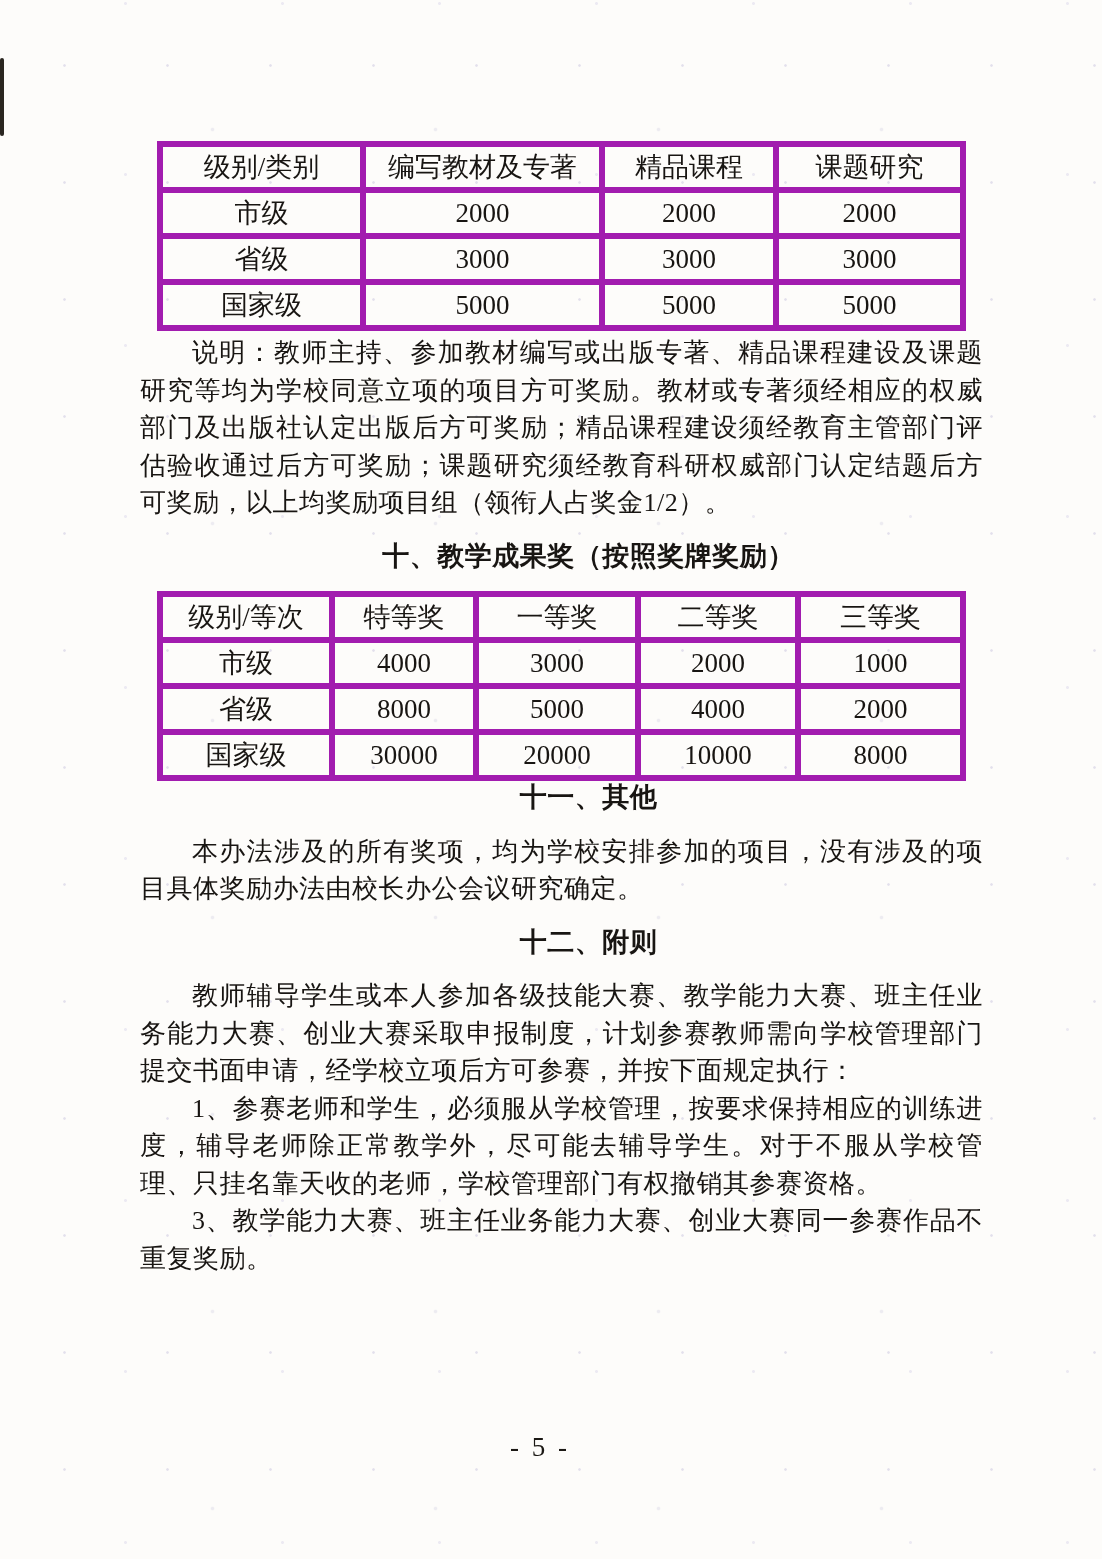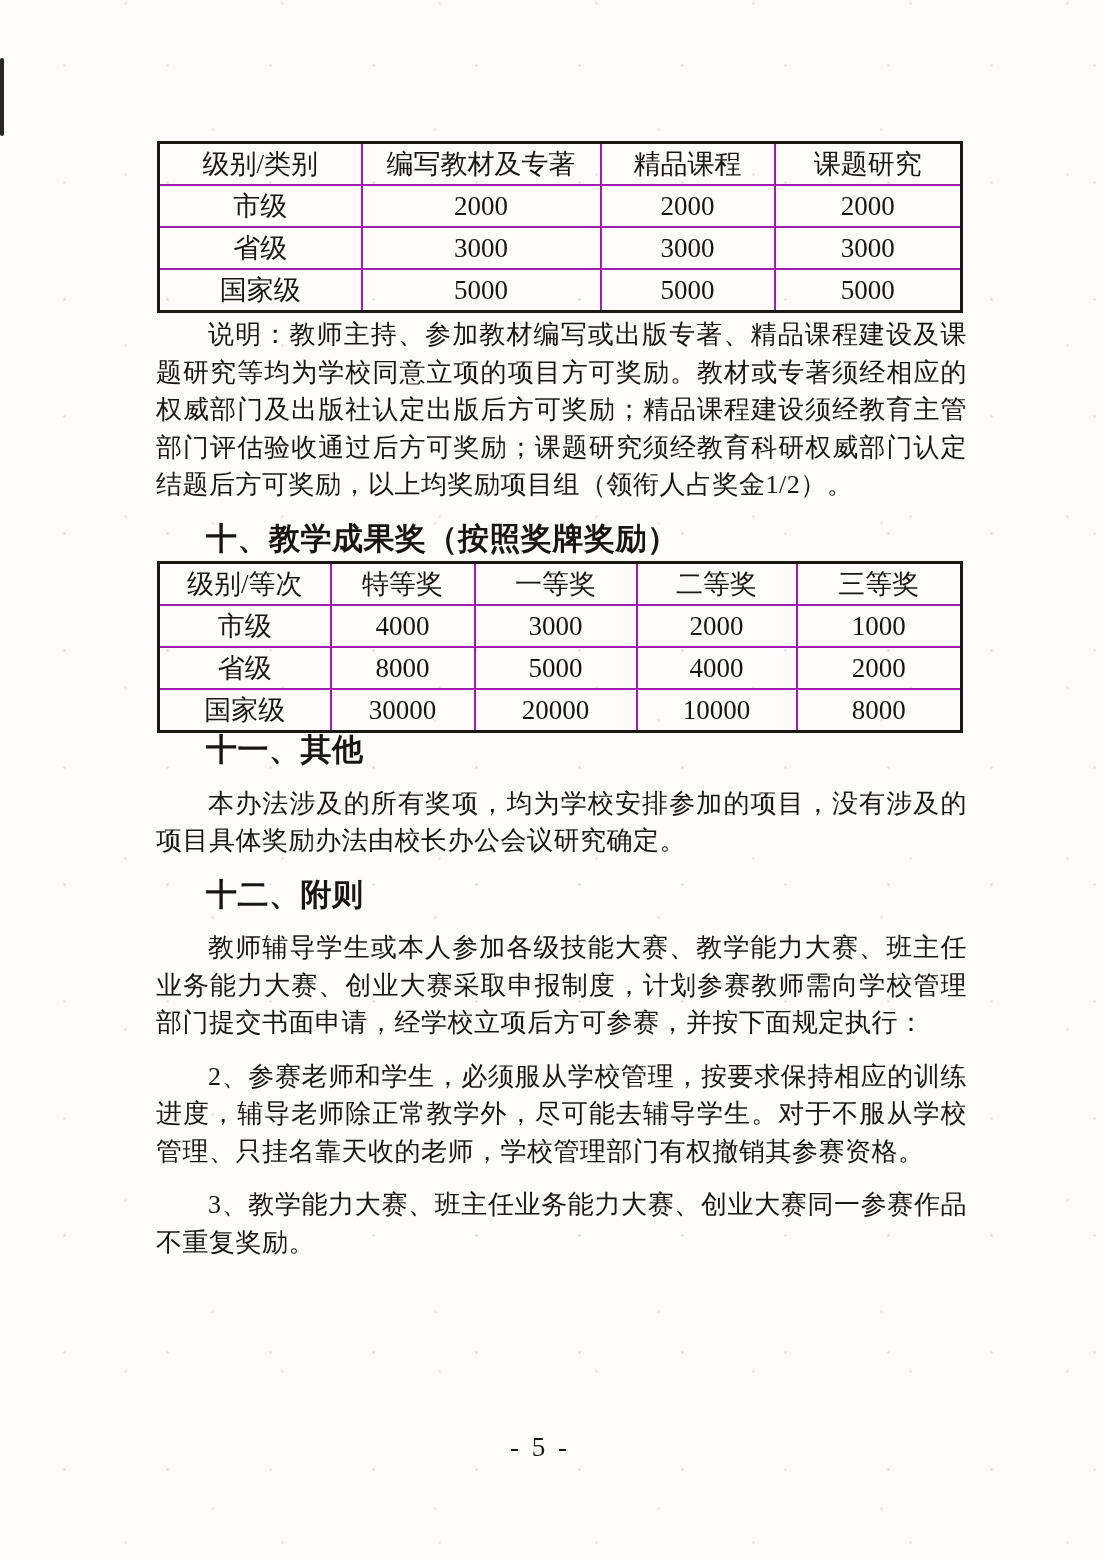--- a/index.html
+++ b/index.html
@@ -20,38 +20,38 @@
     background:#2a2620;border-radius:2px;
   }
   .content{position:absolute;left:140px;top:0;width:843px;}
   .doc-table{
     border-collapse:collapse;table-layout:fixed;
     margin-left:17px;width:803px;
     border:3px solid #1b1814;
     background:transparent;
   }
   .doc-table th,.doc-table td{
-    border:2px solid #a21caf;
+    border:6px solid #a21caf;
     height:40px;padding:0;
     text-align:center;vertical-align:middle;
     font-size:27px;font-weight:400;line-height:1;
     overflow:hidden;white-space:nowrap;
   }
   .doc-table th{font-weight:400;}
   #table-projects{margin-top:141px;}
   #table-achievements{margin-top:3px;}
   p.body-par{
-    margin:16px;font-size:26px;line-height:37.5px;
+    margin:0;font-size:26px;line-height:37.5px;
     text-align:justify;text-indent:2em;
     letter-spacing:0.5px;
   }
   p.note{margin-top:3px;}
   h3.sec{
-    margin:4px;font-size:31px;line-height:37.5px;
-    font-weight:700;text-indent:2em;letter-spacing:0.5px;
+    margin:16px;font-size:27px;line-height:37.5px;
+    font-weight:700;text-indent:2em;letter-spacing:0.5px;text-align:center;
   }
   h3.pull-up{margin-top:-2px;}
   .page-number{
     position:absolute;top:1431px;left:420px;width:240px;
     text-align:center;font-size:27px;line-height:32px;letter-spacing:3px;
     color:#1b1814;
   }
 </style>
 </head>
 <body>
@@ -141,18 +141,18 @@
         <td>8000</td>
       </tr>
     </tbody>
   </table>
 
   <h3 class="sec pull-up">十一、其他</h3>
   <p class="body-par">本办法涉及的所有奖项，均为学校安排参加的项目，没有涉及的项目具体奖励办法由校长办公会议研究确定。</p>
 
   <h3 class="sec">十二、附则</h3>
   <p class="body-par">教师辅导学生或本人参加各级技能大赛、教学能力大赛、班主任业务能力大赛、创业大赛采取申报制度，计划参赛教师需向学校管理部门提交书面申请，经学校立项后方可参赛，并按下面规定执行：</p>
-  <p class="body-par">2、参赛老师和学生，必须服从学校管理，按要求保持相应的训练进度，辅导老师除正常教学外，尽可能去辅导学生。对于不服从学校管理、只挂名靠天收的老师，学校管理部门有权撤销其参赛资格。</p>
+  <p class="body-par">1、参赛老师和学生，必须服从学校管理，按要求保持相应的训练进度，辅导老师除正常教学外，尽可能去辅导学生。对于不服从学校管理、只挂名靠天收的老师，学校管理部门有权撤销其参赛资格。</p>
   <p class="body-par">3、教学能力大赛、班主任业务能力大赛、创业大赛同一参赛作品不重复奖励。</p>
 
 </div>
 
 <div class="page-number">- 5 -</div>
 
 </body></html>

